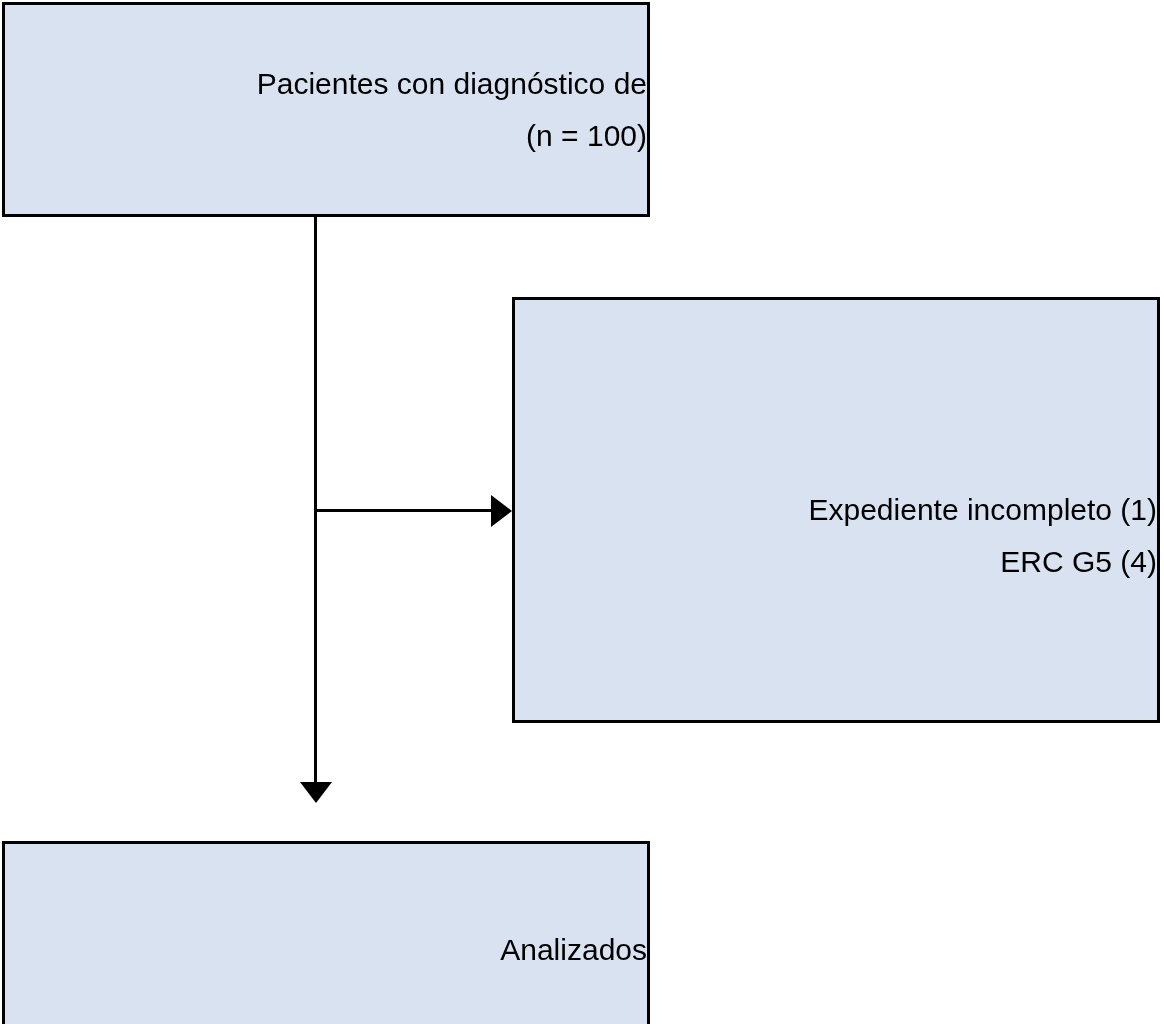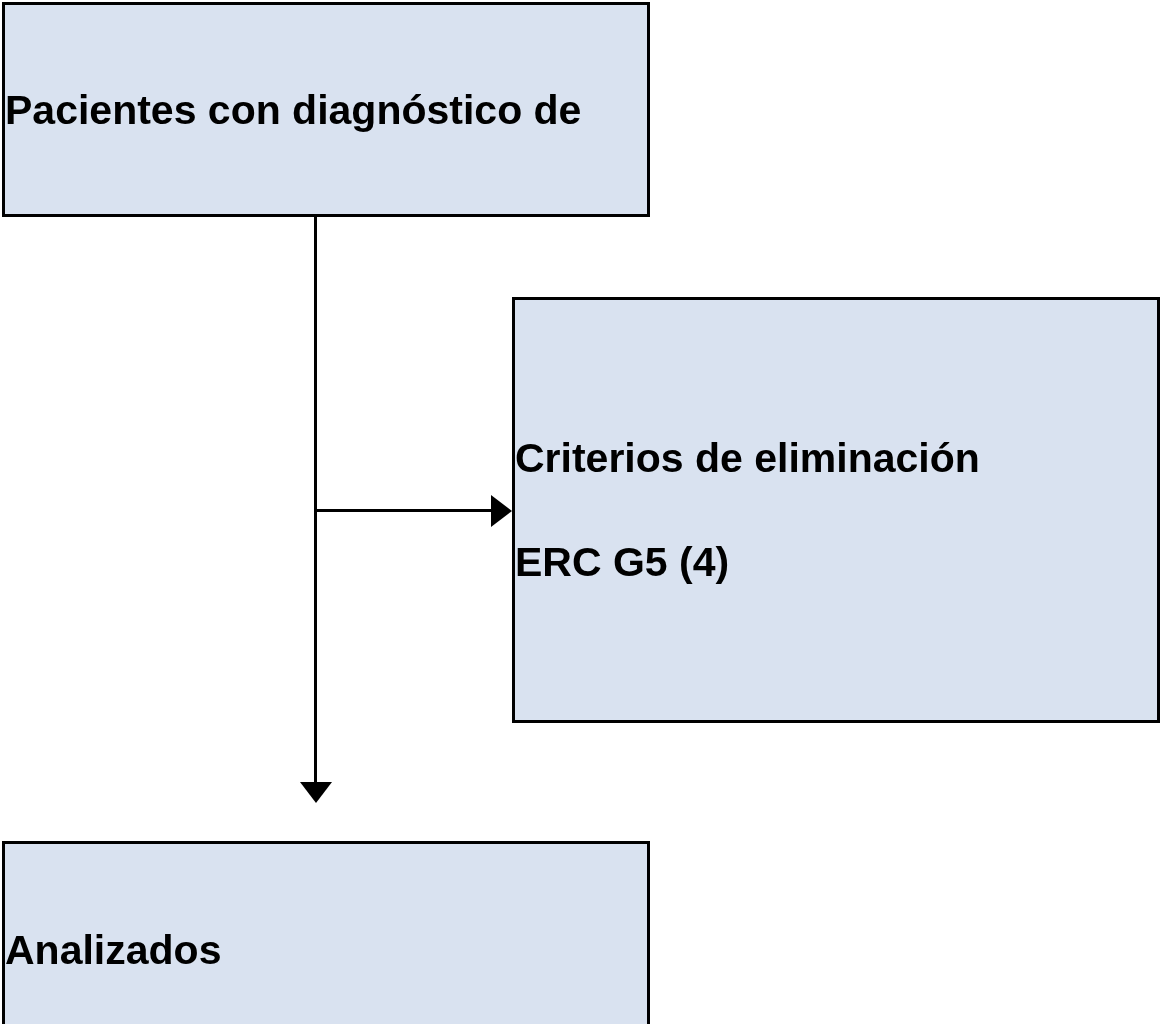--- a/index.html
+++ b/index.html
@@ -18,24 +18,23 @@
   }
   .box {
     position: absolute;
     box-sizing: border-box;
     background: var(--box-fill, #d9e2f0);
     border: 3px solid var(--box-border, #000000);
     display: flex;
     flex-direction: column;
     justify-content: center;
     align-items: center;
-    text-align: left;
-    font-size: 41px;
+    text-align: right;
+    font-size: 30px;
     line-height: 52px;
-    font-weight: bold;
   }
   .box .line {
     min-height: 52px;
     width: 100%;
     white-space: pre;
   }
   .box-top    { left: 2px;   top: 2px;   width: 648px; height: 215px; }
   .box-right  { left: 512px; top: 297px; width: 648px; height: 426px; }
   .box-bottom { left: 2px;   top: 803px; width: 648px; height: 217px; margin-top: 38px; }
 
@@ -66,25 +65,26 @@
     border-left: 21px solid var(--line-color, #000000);
   }
 </style>
 </head>
 <body>
 
 <div class="canvas">
 
   <div class="box box-top">
     <div class="line">Pacientes con diagnóstico de</div>
+    <div class="line">(n = 100)</div>
   </div>
 
   <div class="box box-right">
-    <div class="line">Criterios de eliminación</div>
     <div class="line"></div>
+    <div class="line">Expediente incompleto (1)</div>
     <div class="line">ERC G5 (4)</div>
   </div>
 
   <div class="box box-bottom">
     <div class="line">Analizados</div>
   </div>
 
   <div class="connector vline"></div>
   <div class="arrowhead arrow-down"></div>
   <div class="connector hline"></div>

